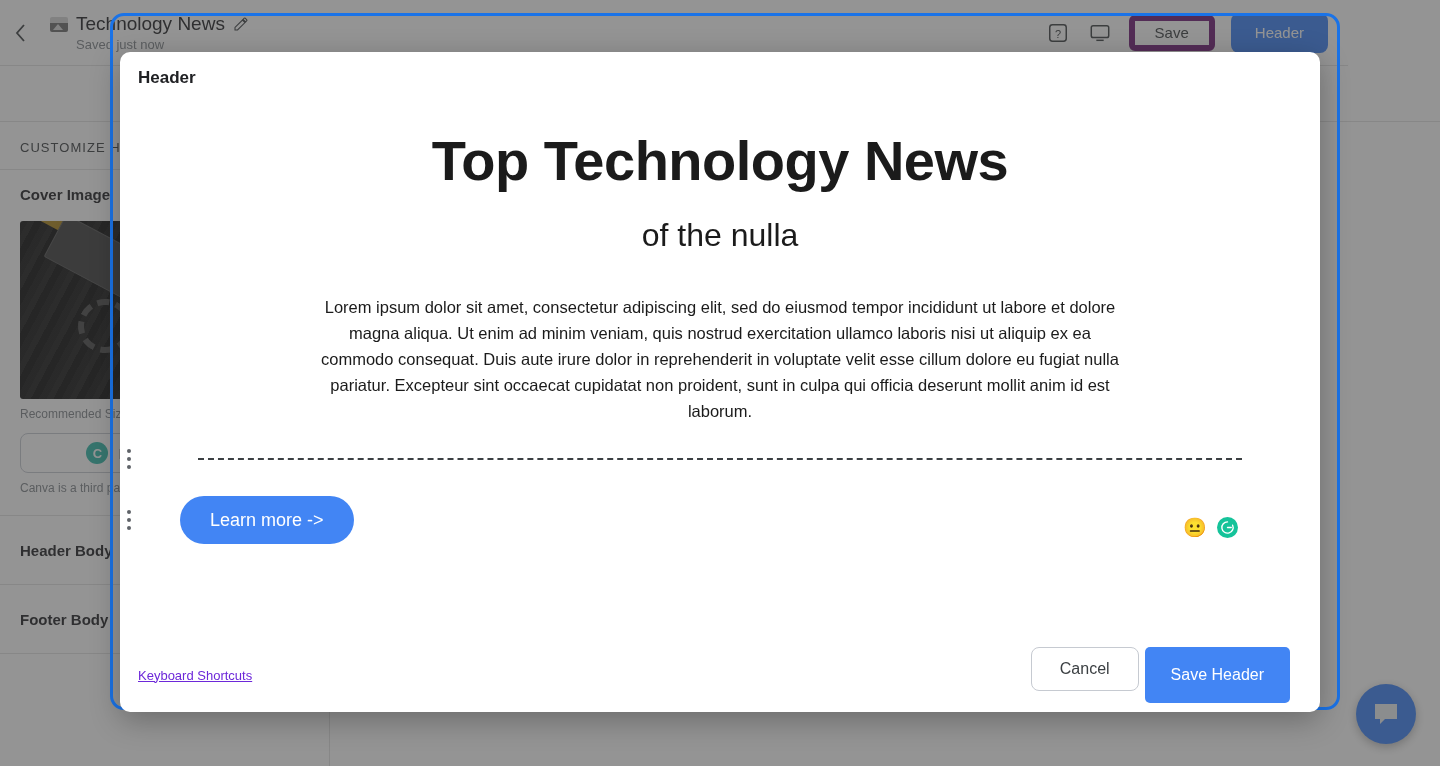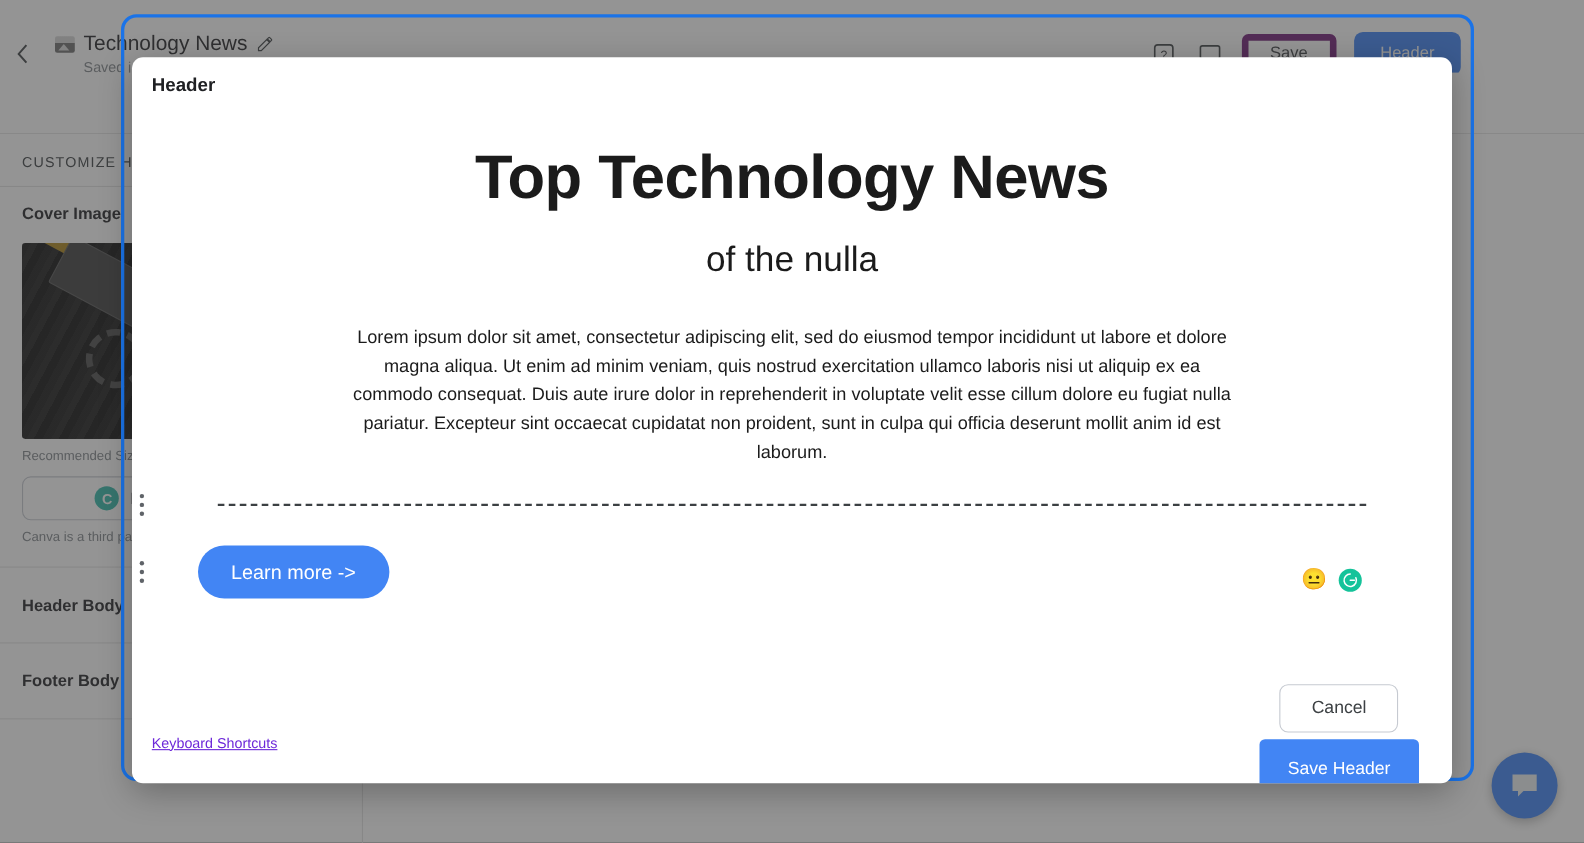--- a/index.html
+++ b/index.html
@@ -14,21 +14,21 @@
     width: 1440px; height: 766px;
     background: #ffffff;
     overflow: hidden;
   }
 
   
   .bg-layer { position: absolute; inset: 0; }
 
   
   .topbar {
-    position: absolute; left: 0; top: 16px; width: 1348px; height: 66px;
+    position: absolute; left: 0; top: 0; width: 1348px; height: 66px;
     background: #ffffff;
     border-bottom: 1px solid #e3e3e3;
     display: flex; align-items: center;
   }
   .back-chevron {
     width: 40px; height: 66px; display: flex; align-items: center; justify-content: center;
     color: #3c4043; font-size: 20px; line-height: 1;
   }
   .doc-meta { display: flex; flex-direction: column; justify-content: center; margin-left: 10px; }
   .doc-title-row { display: flex; align-items: center; gap: 8px; }
@@ -206,21 +206,21 @@
     width: 21px; height: 21px; border-radius: 50%; background: #15c39a;
     display: flex; align-items: center; justify-content: center;
   }
   .modal-footer {
     height: 74px; display: flex; align-items: center;
     padding: 0 30px 0 18px; gap: 14px;
   }
   .kbd-link {
     color: #6d28d9; font-size: 13px; text-decoration: underline;
   }
-  .footer-actions { margin-left: auto; display: flex; align-items: center; gap: 6px; flex-direction: column; }
+  .footer-actions { margin-left: auto; display: flex; gap: 6px; }
   .btn-cancel {
     height: 44px; padding: 0 28px; border-radius: 8px;
     border: 1px solid #c6cad1; background: #fff; color: #3c4043; font-size: 16px;
     display: flex; align-items: center; justify-content: center;
     font-family: "Liberation Sans", sans-serif;
   }
   .btn-save-header {
     height: 56px; padding: 0 26px; border-radius: 5px; border: none;
     background: #4285f4; color: #ffffff; font-size: 16px;
     display: flex; align-items: center; justify-content: center;

